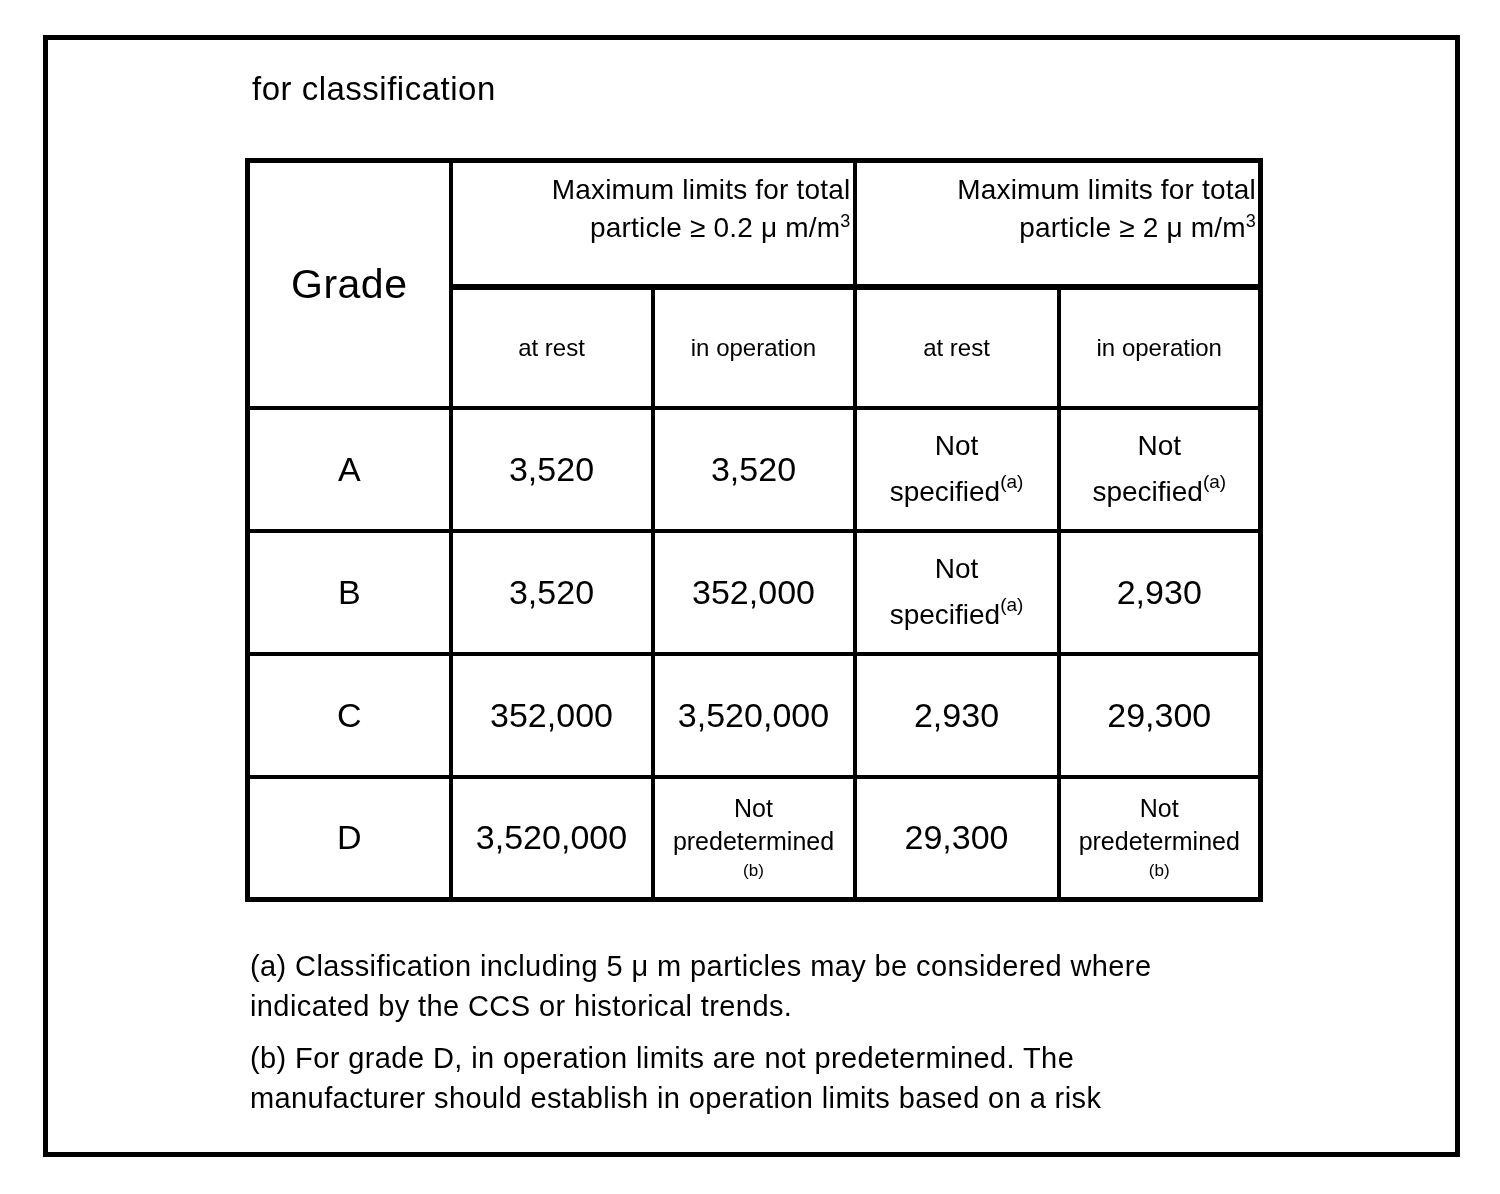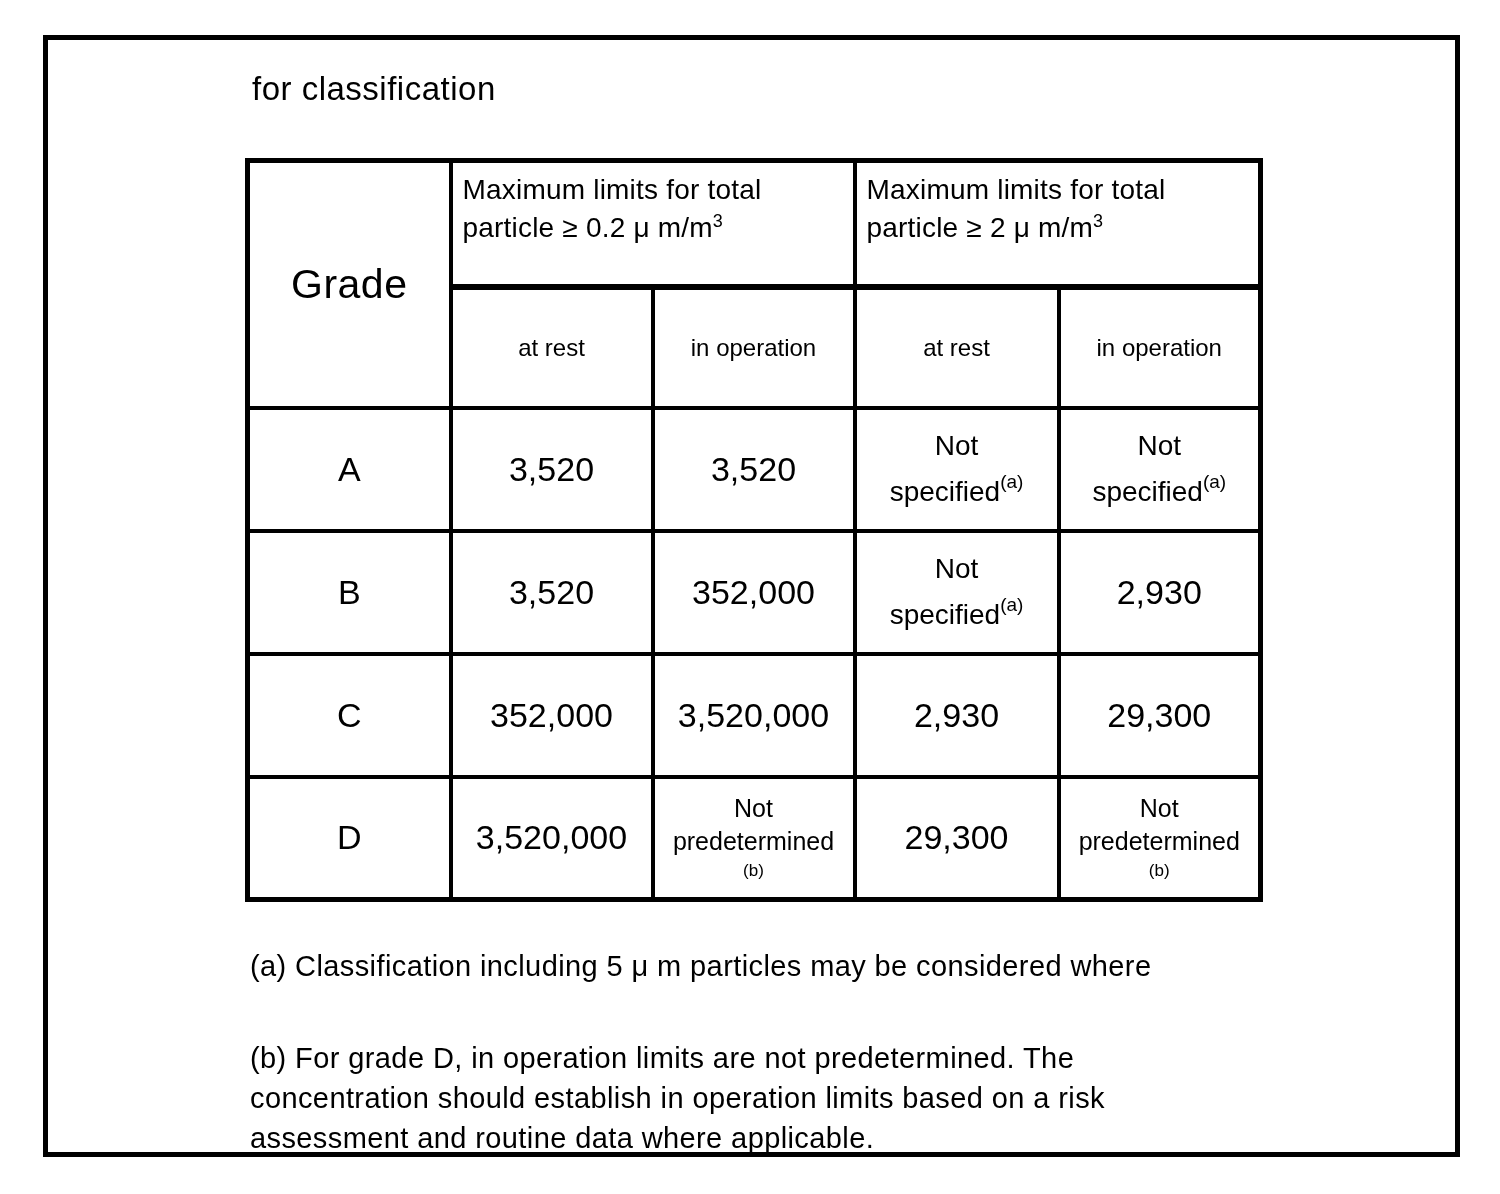--- a/index.html
+++ b/index.html
@@ -24,21 +24,21 @@
   .ptable td {
     border:4px solid #000; padding:0;
     text-align:center; vertical-align:middle;
     overflow:hidden;
   }
   col.c0 { width:203px; } col.c1 { width:202px; } col.c2 { width:202px; }
   col.c3 { width:204px; } col.c4 { width:202px; }
   tr.r1 { height:126px; } tr.r2 { height:121px; } tr.rd { height:123px; }
   td.corner { font-size:41px; letter-spacing:0.5px; }
   td.group {
-    text-align:left; vertical-align:top; padding:8px 2px 0 10px;
+    text-align:right; vertical-align:top; padding:8px 2px 0 10px;
     font-size:28px; line-height:38px; letter-spacing:0.2px;
     border-bottom-width:6px; white-space:nowrap;
   }
   td.group sup { font-size:18px; line-height:0; vertical-align:super; }
   td.sub { font-size:24px; }
   td.gradecell, td.val { font-size:34px; }
   td.noted { font-size:28px; line-height:46px; }
   td.noted sup { font-size:19px; line-height:0; vertical-align:super; position:relative; top:-3px; }
   td.noted2 { font-size:25px; line-height:33px; }
   td.noted2 .marker { font-size:17px; line-height:26px; }
@@ -131,19 +131,19 @@
         <div>Not</div>
         <div>predetermined</div>
         <div class="marker">(b)</div>
       </td>
     </tr>
   </tbody>
 </table>
 
 <div class="footnote fa">
   <div>(a) Classification including 5 μ m particles may be considered where</div>
+  <div>indicated by the CCS or historical trends.</div>
 </div>
 
 <div class="footnote fb">
   <div>(b) For grade D, in operation limits are not predetermined. The</div>
-  <div>concentration should establish in operation limits based on a risk</div>
-  <div>assessment and routine data where applicable.</div>
+  <div>manufacturer should establish in operation limits based on a risk</div>
 </div>
 
 </body></html>

